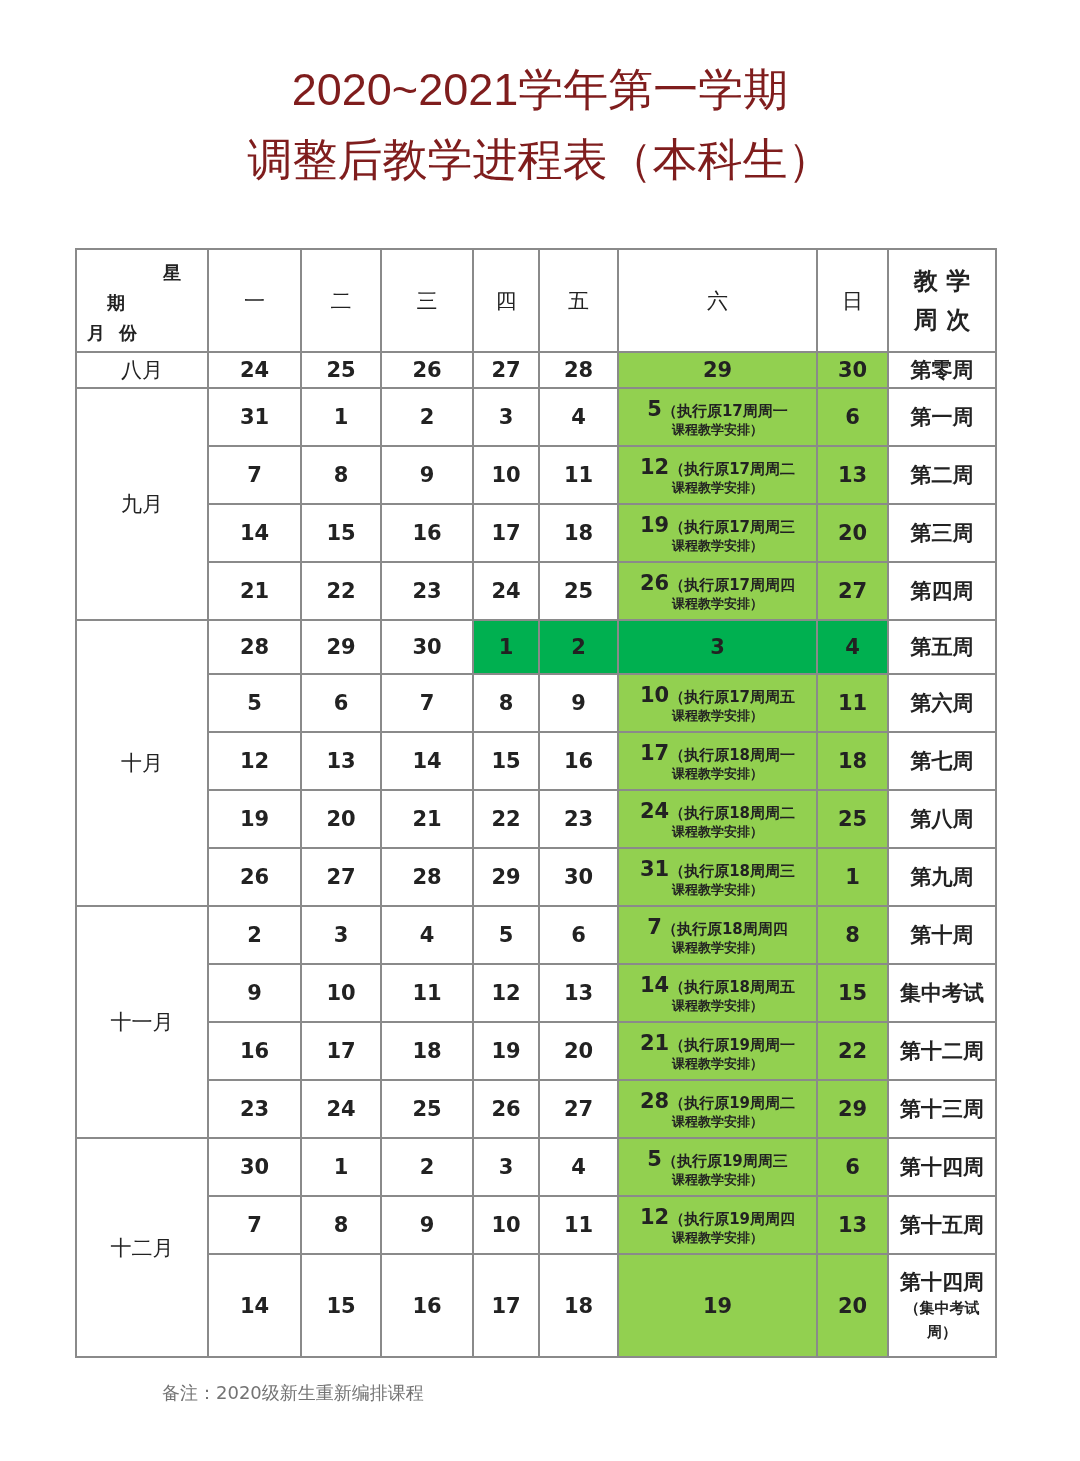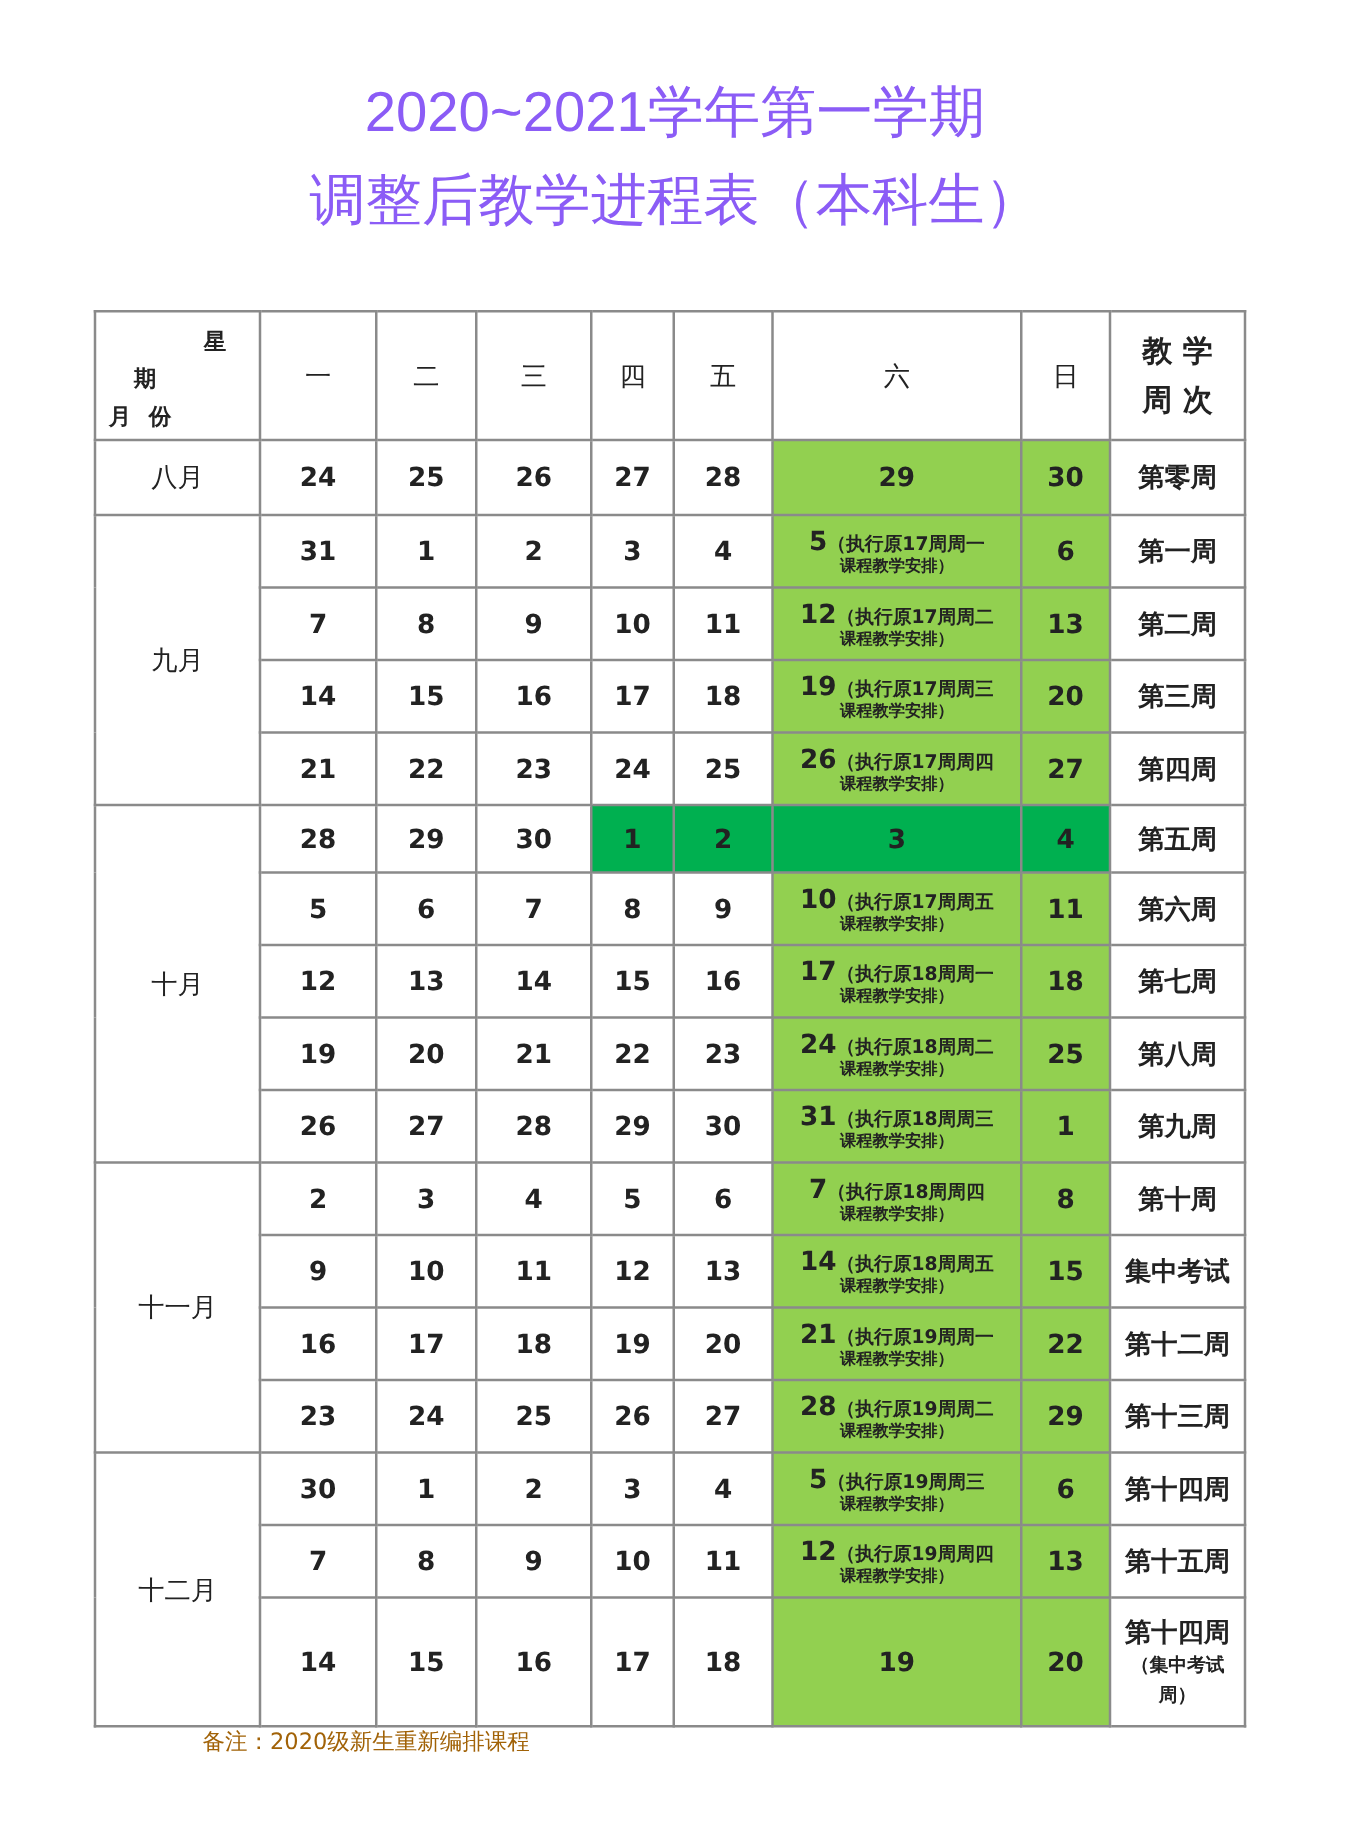--- a/index.html
+++ b/index.html
@@ -1,39 +1,39 @@
 <!DOCTYPE html>
 <html><head>
 <meta charset="utf-8">
 <style>
   html, body { margin: 0; padding: 0; background: #ffffff; }
   body { width: 1080px; height: 1461px; position: relative; overflow: hidden;
          font-family: "DejaVu Sans", "Liberation Sans", sans-serif; color: #1a1a1a; }
   .title { position: absolute; left: 0; width: 1080px; text-align: center;
            font-family: "Liberation Sans", "DejaVu Sans", sans-serif; font-size: 45px;
-           color: #8b5cf6; letter-spacing: 0px; }
+           color: #7f1d1d; letter-spacing: 0px; }
   .title.l1 { top: 60px; }
   .title.l2 { top: 130px; }
   table.sched { position: absolute; left: 75px; top: 248px; border-collapse: collapse;
                 table-layout: fixed; }
   table.sched td, table.sched th { border: 2px solid #8a8a8a; text-align: center;
                 vertical-align: middle; padding: 0; font-weight: bold; font-size: 21px; color: #222; }
   .g { background: #92d050; color: #1f3b10; }
   .dg { background: #00b050; color: #1f3b10; }
   .month { font-size: 26px; font-weight: normal !important; color: #1a1a1a; }
   .hdr-day { font-size: 26px; font-weight: normal !important; }
   .corner { position: relative; height: 100%; }
   .corner span { position: absolute; font-size: 18px; font-weight: bold; }
   .week { font-size: 20px; }
   .sat-note { line-height: 1.25; margin-left: 36px; }
   .sat-note .num { font-size: 21px; }
   .sat-note .paren { font-size: 15px; }
   .sat-note .line2 { display: block; font-size: 13px; }
   .exam-sub { display: block; font-size: 15px; line-height: 1.6; }
-  .remark { position: absolute; left: 162px; top: 1381px; font-size: 18px; color: #a16207; }
+  .remark { position: absolute; left: 162px; top: 1381px; font-size: 18px; color: #737373; }
 </style>
 </head>
 <body>
 
 <div class="title l1">2020~2021学年第一学期</div>
 <div class="title l2">调整后教学进程表（本科生）</div>
 
 <table class="sched">
   <colgroup>
     <col style="width:132px">
@@ -62,21 +62,21 @@
     <th class="hdr-day">四</th>
     <th class="hdr-day">五</th>
     <th class="hdr-day">六</th>
     <th class="hdr-day">日</th>
     <th style="font-size:24px;line-height:1.6">
       <div>教 学</div>
       <div>周 次</div>
     </th>
   </tr>
 
-  <tr style="height:60px">
+  <tr style="height:36px">
     <td class="month">八月</td>
     <td>24</td>
     <td>25</td>
     <td>26</td>
     <td>27</td>
     <td>28</td>
     <td class="g">29</td>
     <td class="g">30</td>
     <td class="week">第零周</td>
   </tr>

